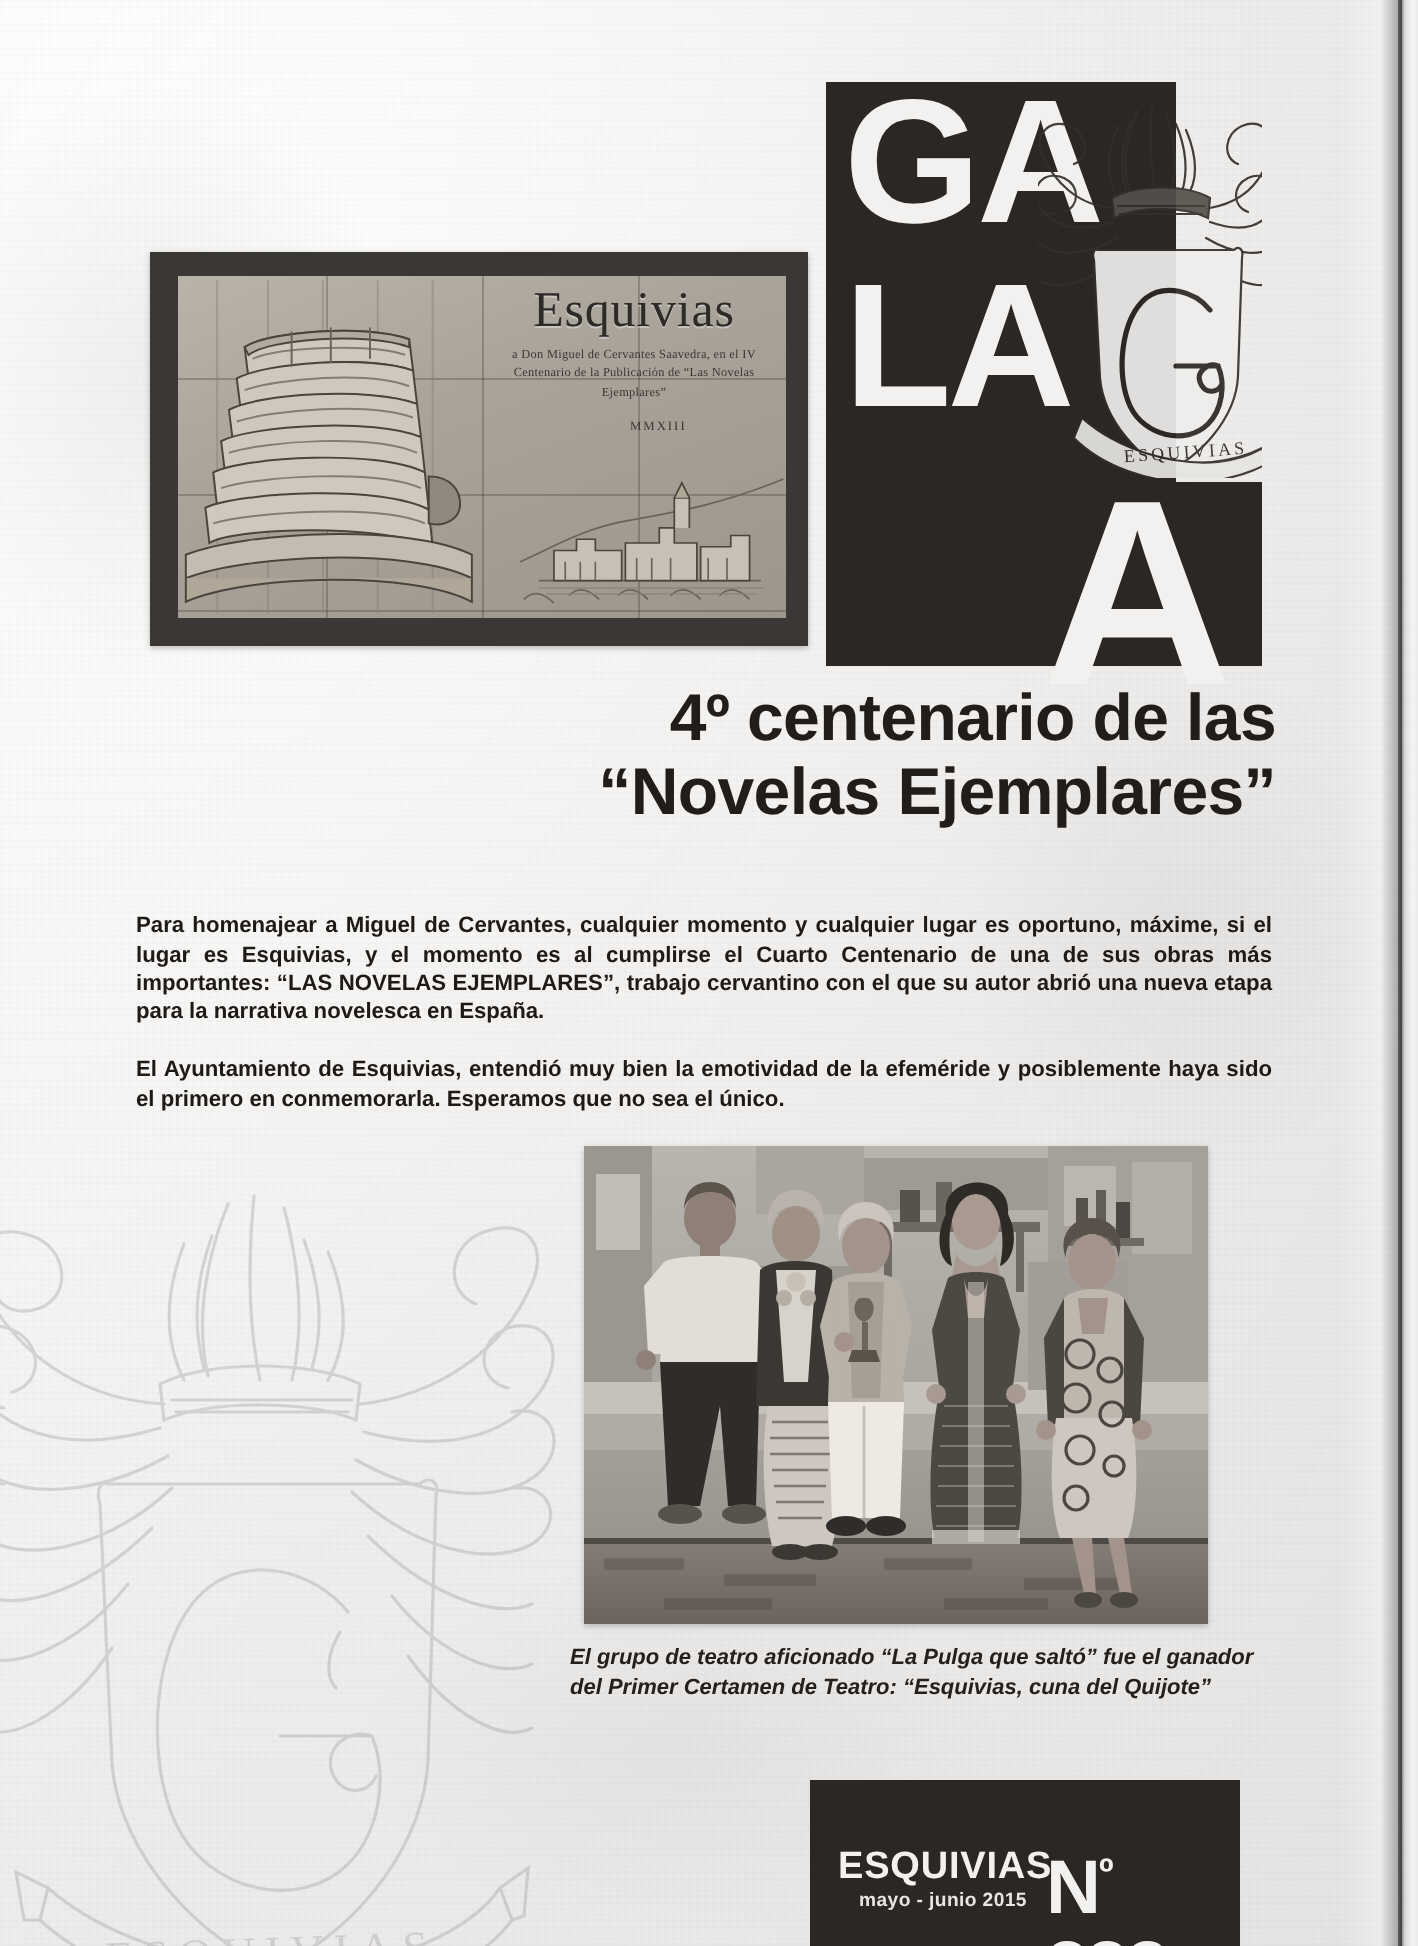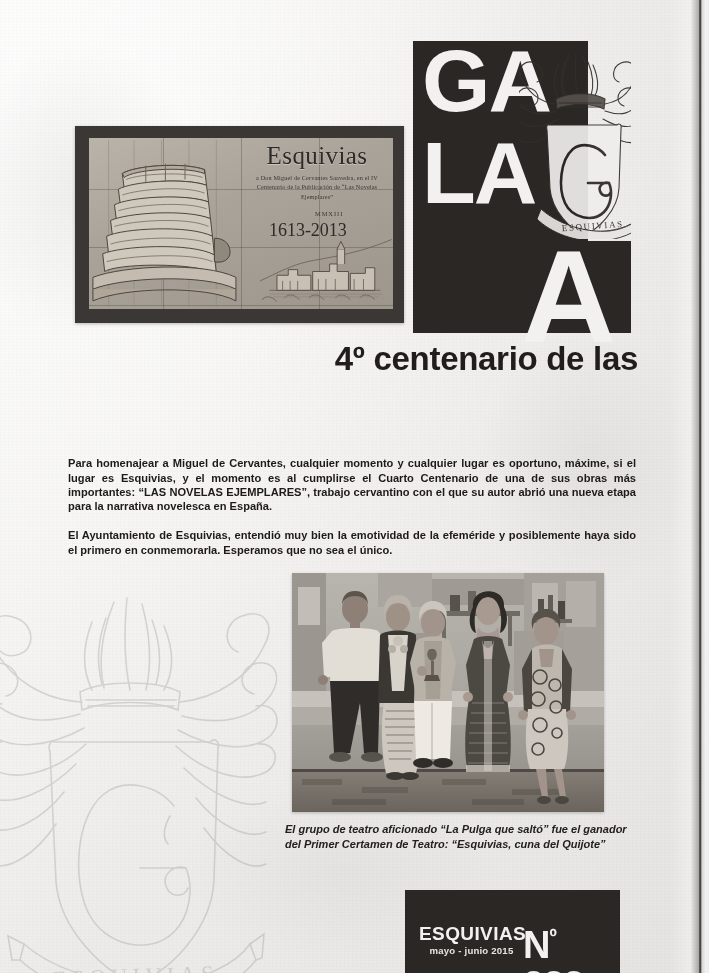--- a/index.html
+++ b/index.html
@@ -275,21 +275,20 @@
             <path d="M2 72 c6 -6 12 -2 16 2 m8 -4 c6 -6 12 -2 16 2 m10 -2 c6 -6 12 -2 16 2
                      m12 -2 c6 -6 12 -2 16 2 m10 -2 c6 -6 12 -2 16 2" stroke="#6b6359"></path>
             <path d="M10 66 h120 M14 69 h112" stroke="#8a8278" opacity=".7"></path>
           </g>
         </svg>
       </div>
 
       <div class="plaque-title">Esquivias</div>
       <div class="plaque-ded">a Don Miguel de Cervantes Saavedra, en el IV Centenario de la Publicación de “Las Novelas Ejemplares”</div>
       <div class="plaque-mmxiii">MMXIII</div>
-      <div class="plaque-years">1613-2013</div>
     </div>
   </div>
 
   <div class="galatea">
     <div class="gblock"></div>
     <div class="gblock-ext"></div>
     <div class="gword g1">GA</div>
     <div class="gword g2">LA</div>
     <div class="bigA">A</div>
   </div>
@@ -317,20 +316,21 @@
         <path d="M24 164 C40 177 66 184 87 182 C107 180 120 172 126 163" stroke-width="1"></path>
       </g>
       <path d="M22 160 C40 176 68 184 90 182 C108 180 120 172 126 162 L128 172
                C118 184 100 191 80 192 C56 193 32 184 18 170 Z" fill="#e7e5e2" stroke="#33302c" stroke-width="1"></path>
       <text x="74" y="180" text-anchor="middle" font-family="Liberation Serif, serif" font-size="9" letter-spacing="1.6" fill="#33302c" transform="rotate(-4 74 180)">ESQUIVIAS</text>
     </svg>
   </div>
 
   <div class="headline">
     <span>4º centenario de las</span>
+    <span class="l2">“Novelas Ejemplares”</span>
   </div>
 
   <p class="copy p1">Para homenajear a Miguel de Cervantes, cualquier momento y cualquier lugar es oportuno, máxime, si el lugar es Esquivias, y el momento es al cumplirse el Cuarto Centenario de una de sus obras más importantes: “LAS NOVELAS EJEMPLARES”, trabajo cervantino con el que su autor abrió una nueva etapa para la narrativa novelesca en España.</p>
   <p class="copy p2">El Ayuntamiento de Esquivias, entendió muy bien la emotividad de la efeméride y posiblemente haya sido el primero en conmemorarla. Esperamos que no sea el único.</p>
 
   <div class="group-photo">
     <div class="gp-bg">
       <svg viewBox="0 0 312 239" xmlns="http://www.w3.org/2000/svg">
         <defs>
           <linearGradient id="wall" x1="0" y1="0" x2="0" y2="1">

